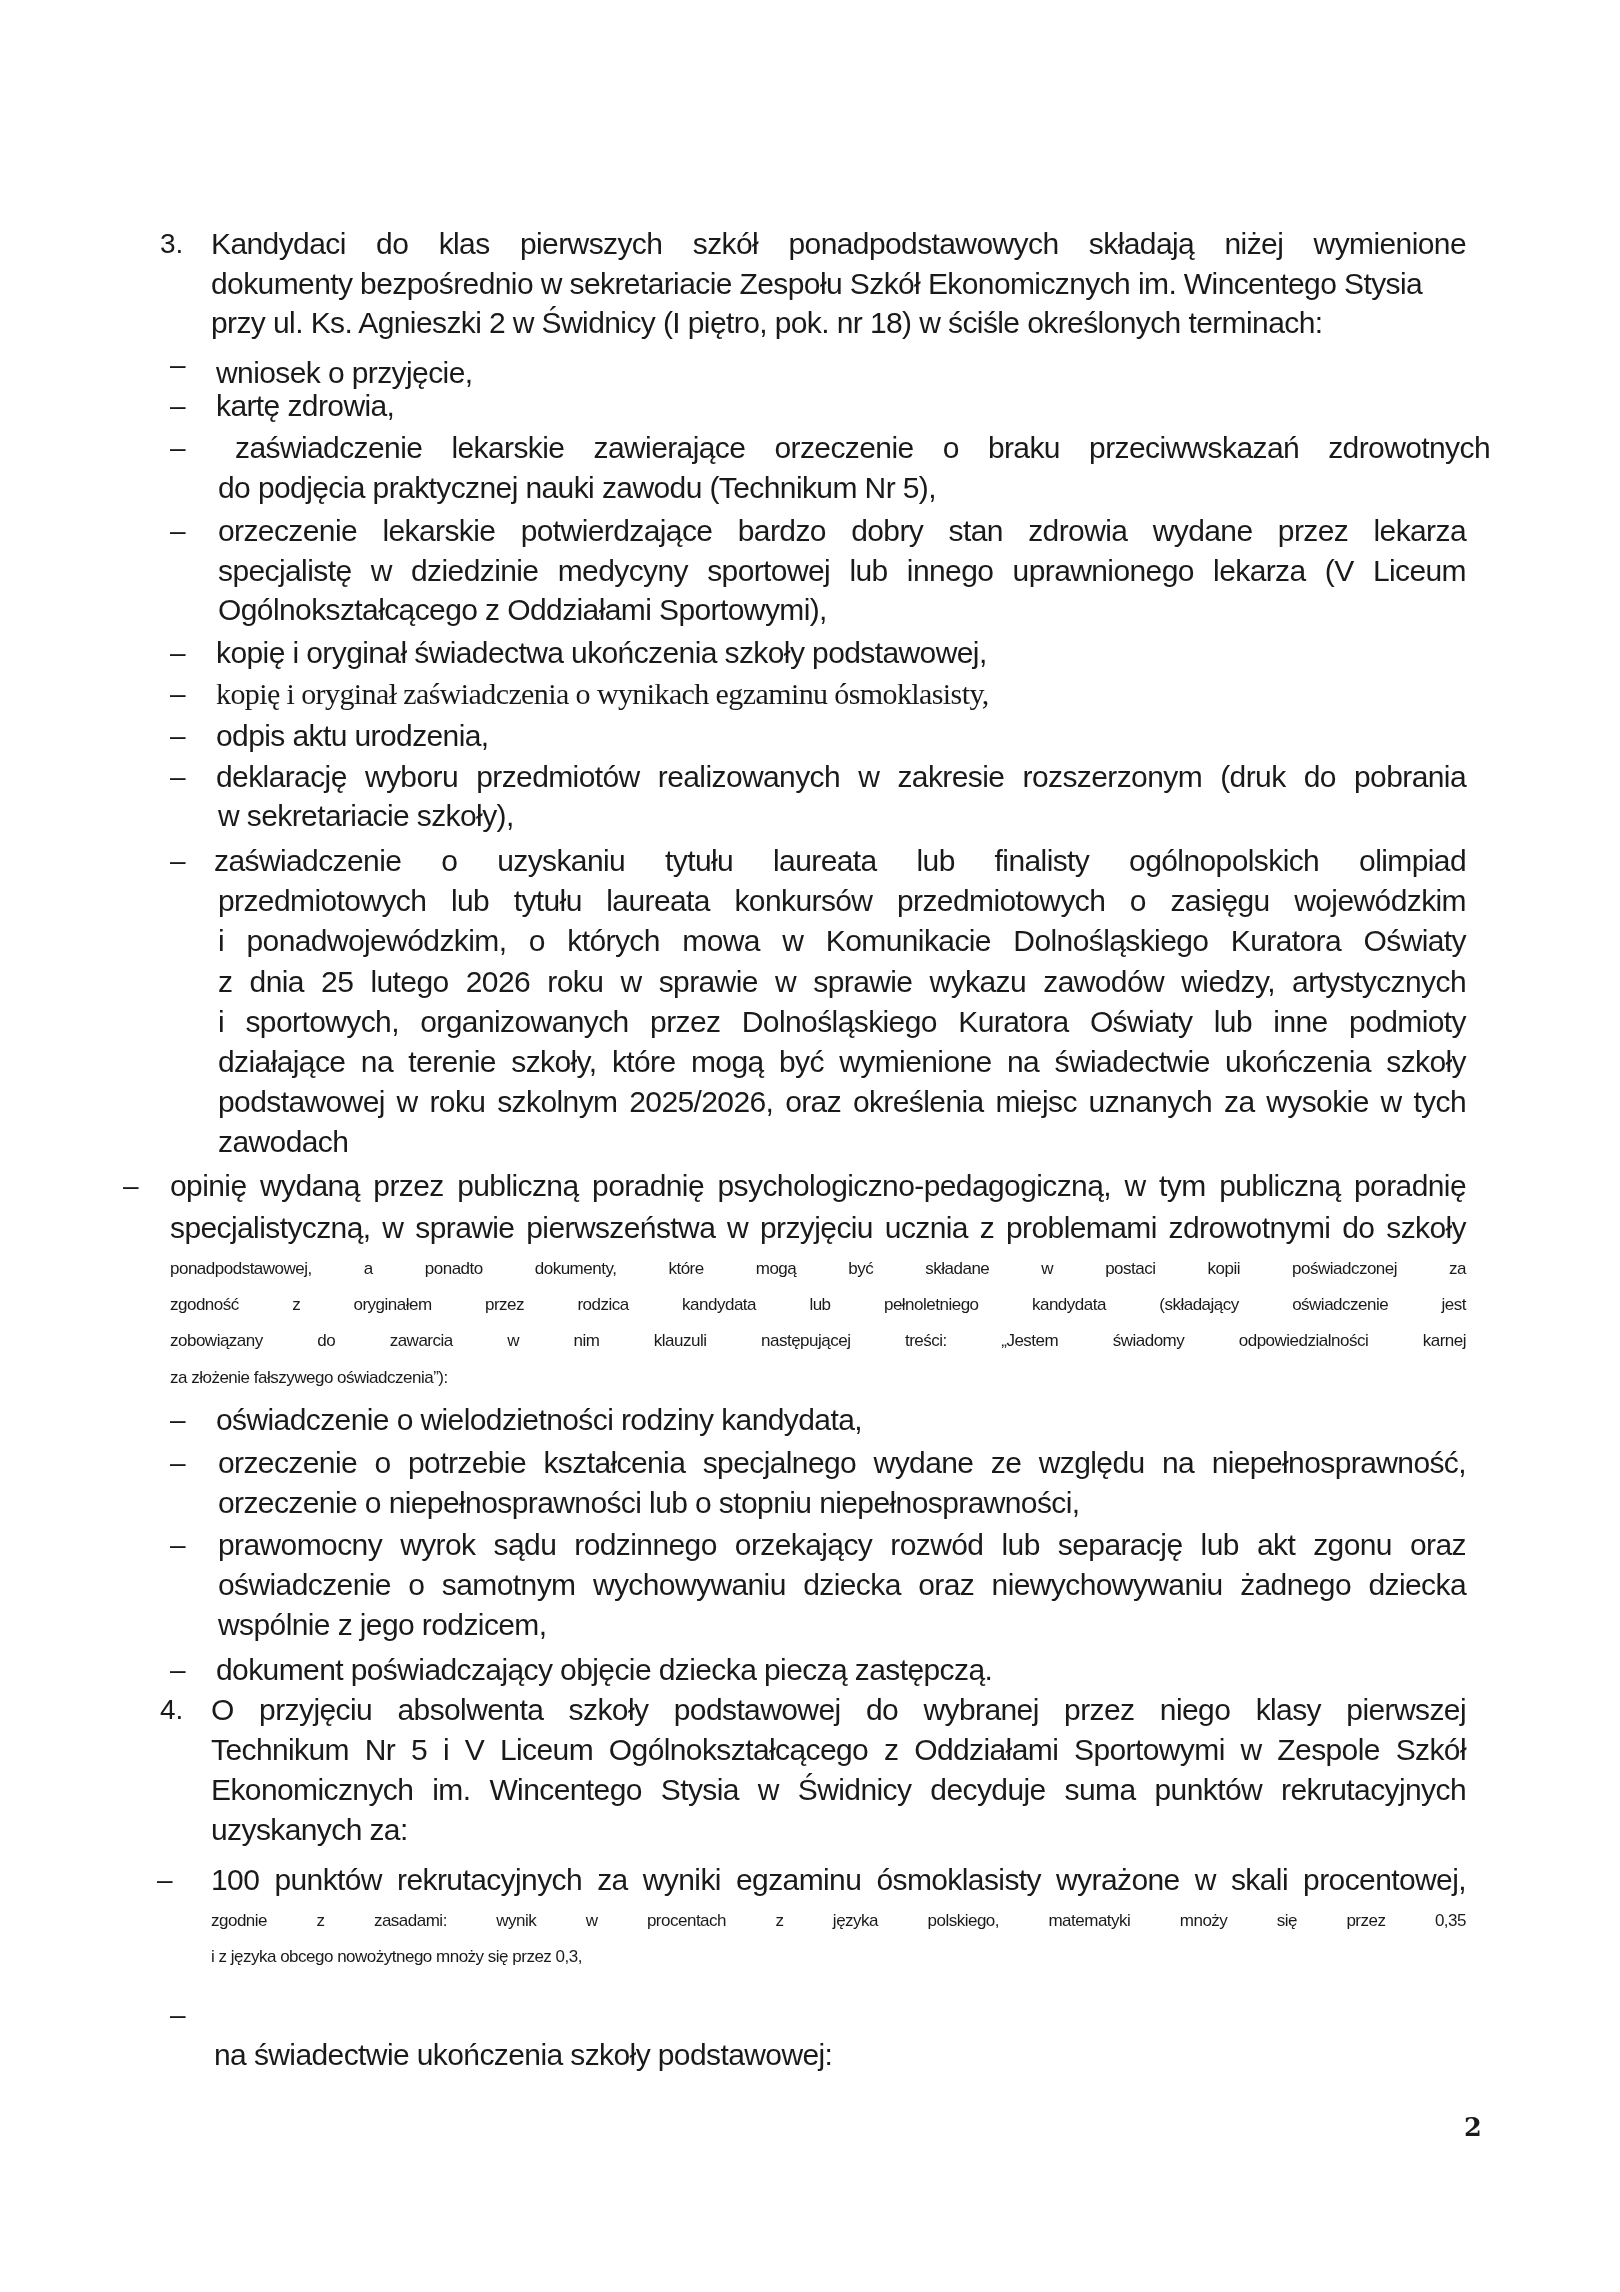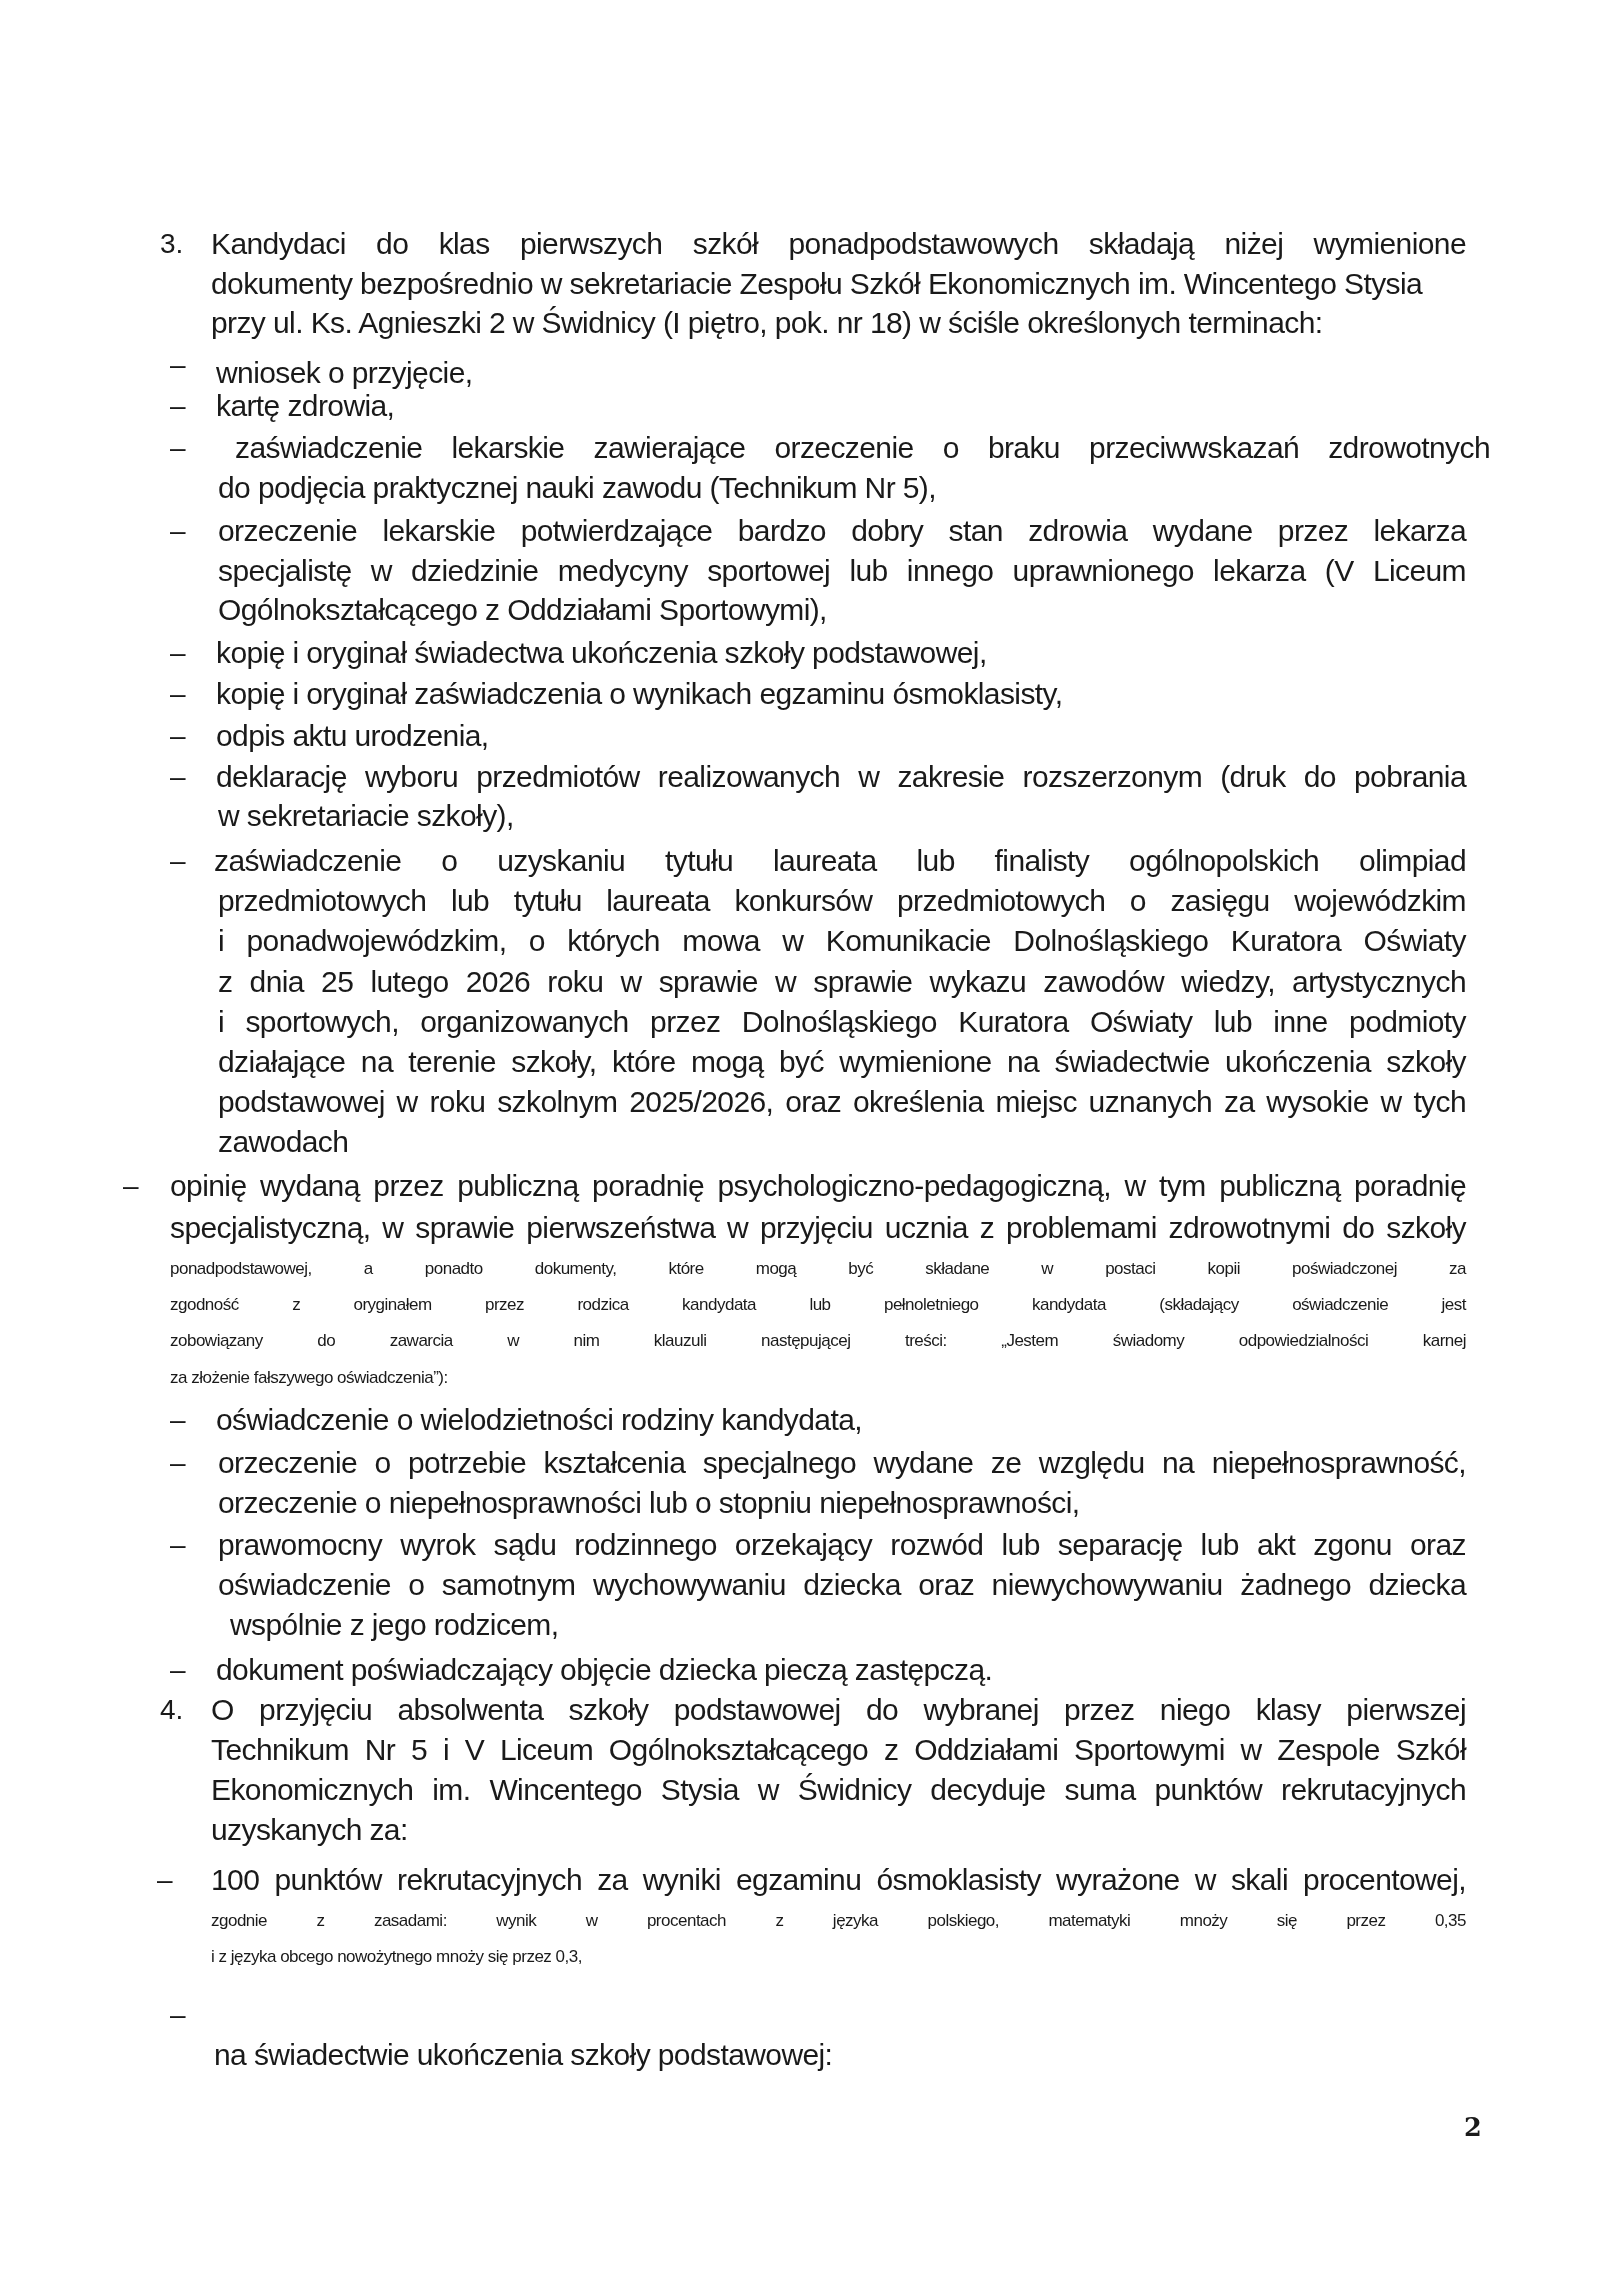--- a/index.html
+++ b/index.html
@@ -37,21 +37,21 @@
 
   <span class="dash" style="left:170px;top:511px;">–</span>
   <div class="line just" style="left:218px;top:511px;width:1248px;">orzeczenie lekarskie potwierdzające bardzo dobry stan zdrowia wydane przez lekarza</div>
   <div class="line just" style="left:218px;top:551px;width:1248px;">specjalistę w dziedzinie medycyny sportowej lub innego uprawnionego lekarza (V Liceum</div>
   <div class="line" style="left:218px;top:590px;">Ogólnokształcącego z Oddziałami Sportowymi),</div>
 
   <span class="dash" style="left:170px;top:633px;">–</span>
   <div class="line" style="left:216px;top:633px;">kopię i oryginał świadectwa ukończenia szkoły podstawowej,</div>
 
   <span class="dash" style="left:170px;top:674px;">–</span>
-  <div class="line" style="left:216px;top:674px;">kopię i oryginał zaświadczenia o wynikach egzaminu ósmoklasisty,</div>
+  <div class="line" style="left:216px;top:674px;font-family:Liberation Serif, serif;">kopię i oryginał zaświadczenia o wynikach egzaminu ósmoklasisty,</div>
 
   <span class="dash" style="left:170px;top:716px;">–</span>
   <div class="line" style="left:216px;top:716px;">odpis aktu urodzenia,</div>
 
   <span class="dash" style="left:170px;top:757px;">–</span>
   <div class="line just" style="left:216px;top:757px;width:1250px;">deklarację wyboru przedmiotów realizowanych w zakresie rozszerzonym (druk do pobrania</div>
   <div class="line" style="left:218px;top:796px;">w sekretariacie szkoły),</div>
 
   <span class="dash" style="left:170px;top:841px;">–</span>
   <div class="line just" style="left:214px;top:841px;width:1252px;">zaświadczenie o uzyskaniu tytułu laureata lub finalisty ogólnopolskich olimpiad</div>
@@ -74,21 +74,21 @@
   <span class="dash" style="left:170px;top:1400px;">–</span>
   <div class="line" style="left:216px;top:1400px;">oświadczenie o wielodzietności rodziny kandydata,</div>
 
   <span class="dash" style="left:170px;top:1443px;">–</span>
   <div class="line just" style="left:218px;top:1443px;width:1248px;">orzeczenie o potrzebie kształcenia specjalnego wydane ze względu na niepełnosprawność,</div>
   <div class="line" style="left:218px;top:1483px;">orzeczenie o niepełnosprawności lub o stopniu niepełnosprawności,</div>
 
   <span class="dash" style="left:170px;top:1525px;">–</span>
   <div class="line just" style="left:218px;top:1525px;width:1248px;">prawomocny wyrok sądu rodzinnego orzekający rozwód lub separację lub akt zgonu oraz</div>
   <div class="line just" style="left:218px;top:1565px;width:1248px;">oświadczenie o samotnym wychowywaniu dziecka oraz niewychowywaniu żadnego dziecka</div>
-  <div class="line" style="left:218px;top:1605px;margin-left:12px;">wspólnie z jego rodzicem,</div>
+  <div class="line" style="left:218px;top:1605px;">wspólnie z jego rodzicem,</div>
 
   <span class="dash" style="left:170px;top:1650px;">–</span>
   <div class="line" style="left:216px;top:1650px;">dokument poświadczający objęcie dziecka pieczą zastępczą.</div>
 
   <span class="num" style="left:160px;top:1690px;">4.</span>
   <div class="line just" style="left:211px;top:1690px;width:1255px;">O przyjęciu absolwenta szkoły podstawowej do wybranej przez niego klasy pierwszej</div>
   <div class="line just" style="left:211px;top:1730px;width:1255px;">Technikum Nr 5 i V Liceum Ogólnokształcącego z Oddziałami Sportowymi w Zespole Szkół</div>
   <div class="line just" style="left:211px;top:1770px;width:1255px;">Ekonomicznych im. Wincentego Stysia w Świdnicy decyduje suma punktów rekrutacyjnych</div>
   <div class="line" style="left:211px;top:1810px;">uzyskanych za:</div>
 

